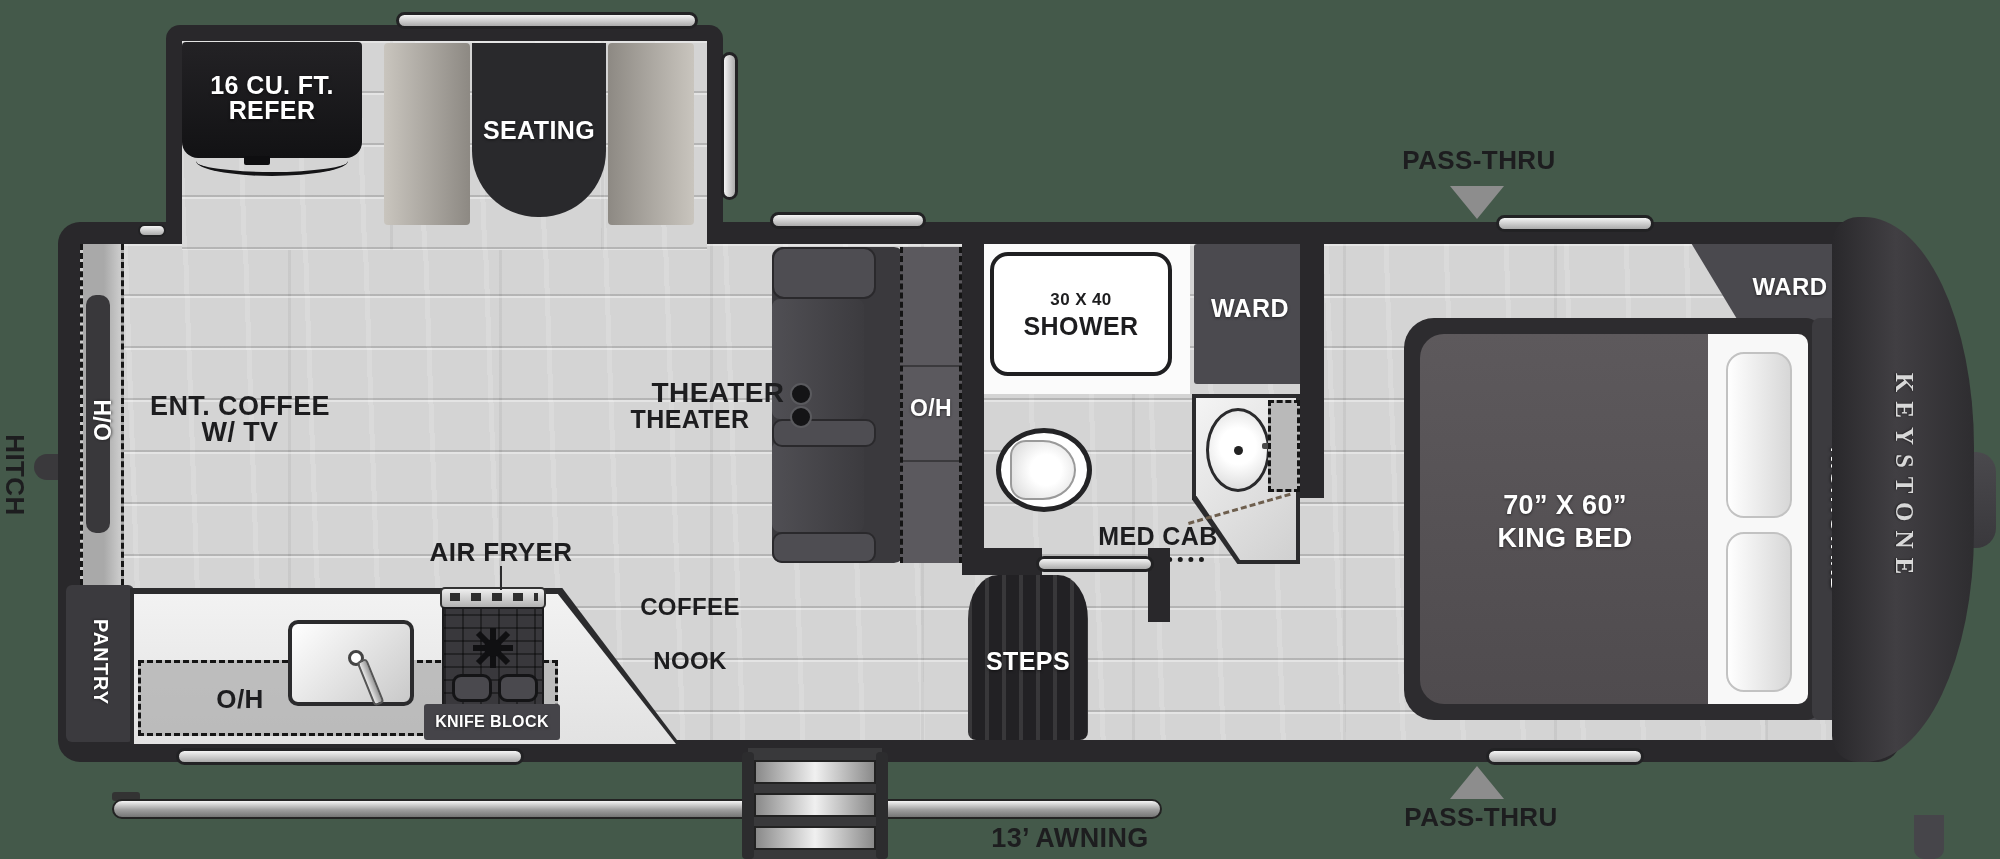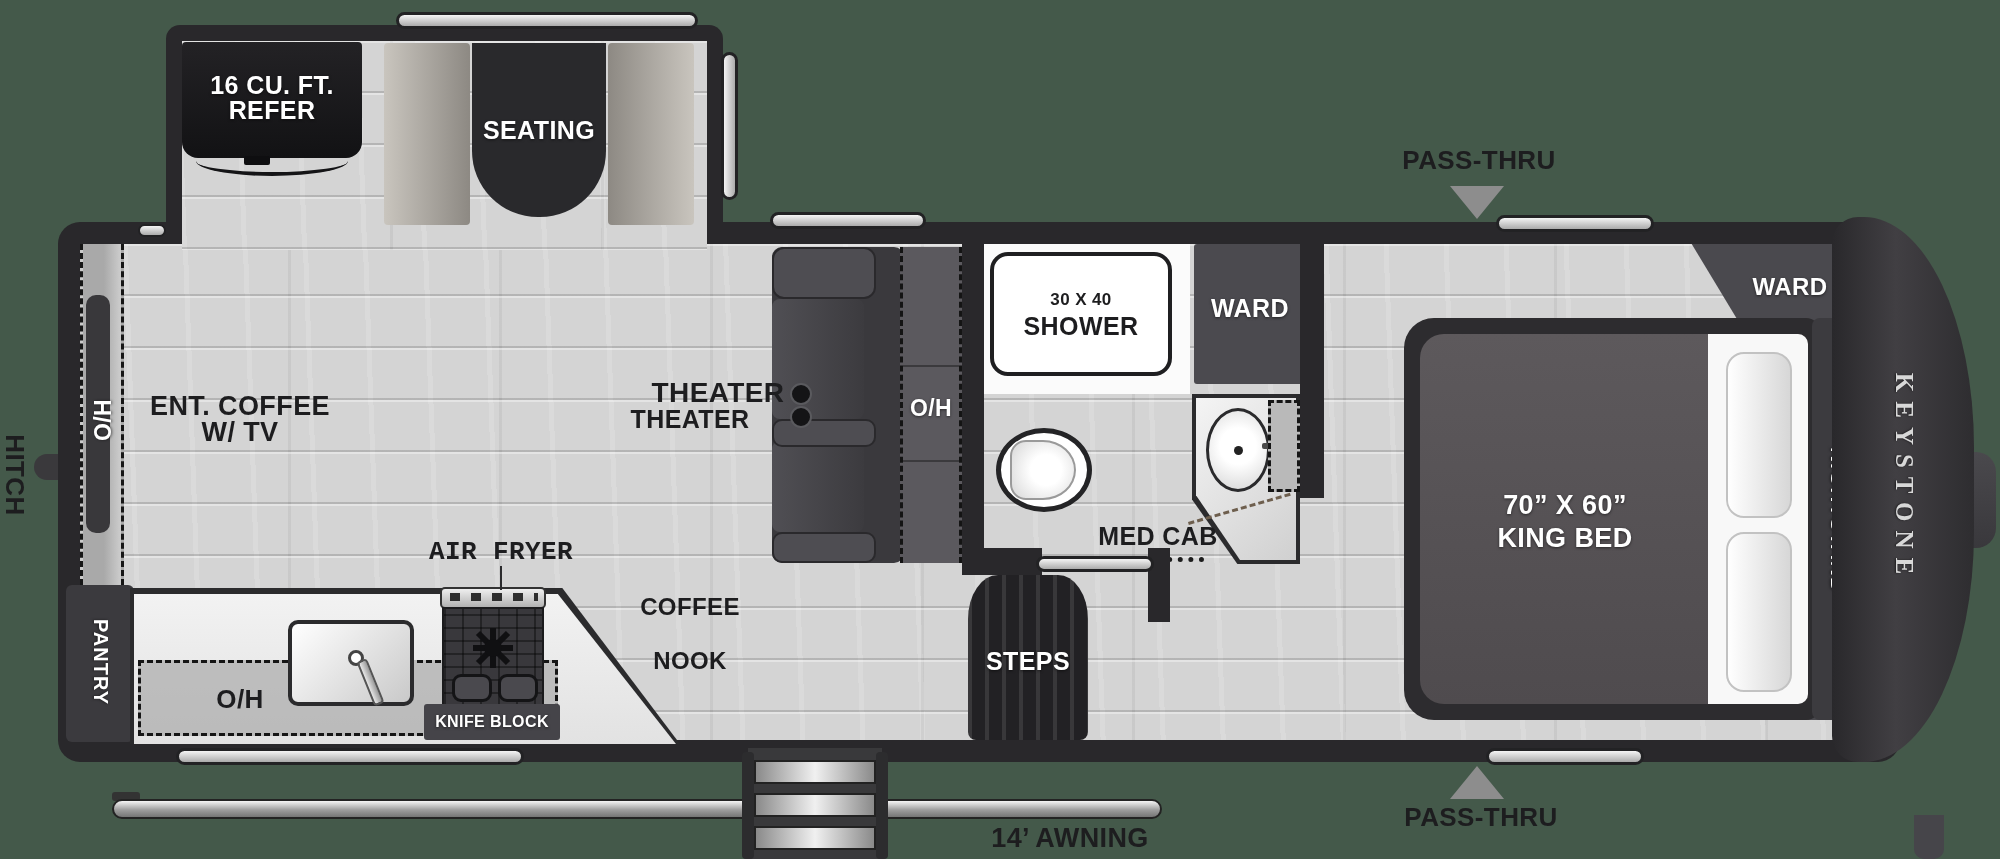--- a/index.html
+++ b/index.html
@@ -97,21 +97,21 @@
       </g>
     <circle cx="22" cy="22" r="9" fill="#101012"></circle>
   </svg>
   <div class="abs" style="left:452px;top:674px;width:40px;height:28px;background:#4a494e;border:3px solid #141416;border-radius:9px;box-sizing:border-box;"></div>
   <div class="abs" style="left:498px;top:674px;width:40px;height:28px;background:#4a494e;border:3px solid #141416;border-radius:9px;box-sizing:border-box;"></div>
 
   <div class="abs" style="left:424px;top:704px;width:136px;height:36px;background:#454449;border-radius:3px;"></div>
   <div class="lbl w" style="left:492px;top:722px;font-size:16px;">KNIFE BLOCK</div>
 
   <div class="abs" style="left:500px;top:566px;width:2px;height:24px;background:#2b2b2d;"></div>
-  <div class="lbl" style="left:501px;top:553px;font-size:26px;font-family:Liberation Mono, monospace;">AIR FRYER</div>
+  <div class="lbl" style="left:501px;top:553px;font-size:26px;">AIR FRYER</div>
 
   <div class="lbl" style="left:690px;top:607px;font-size:24px;">COFFEE</div>
   <div class="lbl" style="left:690px;top:661px;font-size:24px;text-align:center;">NOOK</div>
 
   <div class="abs" style="left:772px;top:247px;width:132px;height:316px;background:#3a393d;border-radius:10px;"></div>
   <div class="abs" style="left:772px;top:299px;width:92px;height:120px;background:linear-gradient(90deg,#504f54,#3c3b3f);border-radius:8px;"></div>
   <div class="abs" style="left:772px;top:441px;width:92px;height:91px;background:linear-gradient(90deg,#504f54,#3c3b3f);border-radius:8px;"></div>
   <div class="abs" style="left:772px;top:247px;width:104px;height:52px;background:#4e4d52;border:2px solid #2a292c;border-radius:12px;box-sizing:border-box;"></div>
   <div class="abs" style="left:772px;top:419px;width:104px;height:28px;background:#4e4d52;border:2px solid #2a292c;border-radius:10px;box-sizing:border-box;"></div>
   <div class="abs" style="left:772px;top:532px;width:104px;height:31px;background:#4e4d52;border:2px solid #2a292c;border-radius:10px;box-sizing:border-box;"></div>
@@ -180,21 +180,21 @@
   <div class="lbl v90" style="left:1904px;top:478px;font-size:25px;color:#d8d8d8;font-family:'Liberation Serif',serif;letter-spacing:9px;text-shadow:0 1px 2px rgba(0,0,0,.6);">KEYSTONE</div>
 
   <div class="lbl" style="left:1479px;top:161px;font-size:26px;">PASS-THRU</div>
   <div class="tri" style="left:1450px;top:186px;border-left:27px solid transparent;border-right:27px solid transparent;border-top:33px solid #8d8d8d;"></div>
   <div class="tri" style="left:1450px;top:766px;border-left:27px solid transparent;border-right:27px solid transparent;border-bottom:33px solid #8d8d8d;"></div>
   <div class="lbl" style="left:1481px;top:818px;font-size:26px;">PASS-THRU</div>
 
   <div class="abs" style="left:112px;top:792px;width:28px;height:9px;background:#333;border-radius:3px;"></div>
   <div class="abs" style="left:112px;top:799px;width:1050px;height:20px;background:linear-gradient(180deg,#f5f5f5,#9e9e9e 55%,#757575);
               border:2px solid #232323;border-radius:10px;box-sizing:border-box;"></div>
-  <div class="lbl" style="left:1070px;top:838px;font-size:27px;">14’ AWNING</div>
+  <div class="lbl" style="left:1070px;top:838px;font-size:27px;">13’ AWNING</div>
 
   <div class="abs" style="left:742px;top:748px;width:146px;height:111px;">
     <div class="abs" style="left:6px;top:0;width:134px;height:111px;background:#39393b;"></div>
     <div class="abs" style="left:0;top:4px;width:12px;height:107px;background:#2c2c2e;border-radius:4px;"></div>
     <div class="abs" style="left:134px;top:4px;width:12px;height:107px;background:#2c2c2e;border-radius:4px;"></div>
     <div class="abs" style="left:12px;top:12px;width:122px;height:24px;background:linear-gradient(90deg,#8a8a8a,#f0f0f0 50%,#8a8a8a);border:2px solid #222;box-sizing:border-box;"></div>
     <div class="abs" style="left:12px;top:45px;width:122px;height:24px;background:linear-gradient(90deg,#8a8a8a,#f0f0f0 50%,#8a8a8a);border:2px solid #222;box-sizing:border-box;"></div>
     <div class="abs" style="left:12px;top:78px;width:122px;height:24px;background:linear-gradient(90deg,#8a8a8a,#f0f0f0 50%,#8a8a8a);border:2px solid #222;box-sizing:border-box;"></div>
   </div>
 

